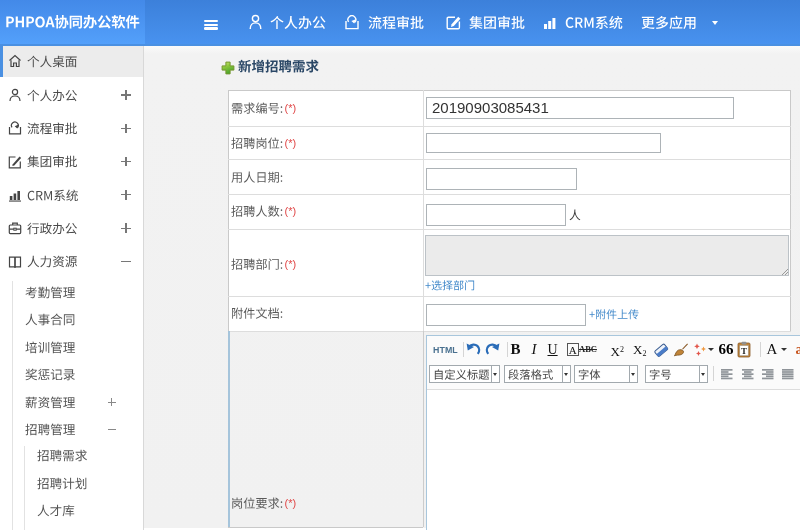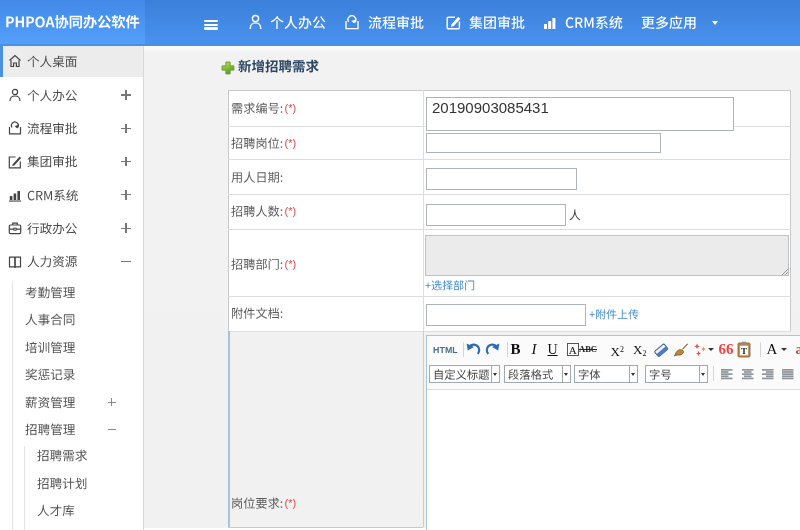--- a/index.html
+++ b/index.html
@@ -359,21 +359,21 @@
 <svg style="position:absolute;left:230.8px;top:493.9px;overflow:visible" width="55" height="19">
     <g fill="#5a5a5a" transform="translate(0,13.79) scale(0.0122,-0.0122)">
       <use href="#gr5c97" x="0.0"></use>
       <use href="#gr4f4d" x="1000.0"></use>
       <use href="#gr8981" x="2000.0"></use>
       <use href="#gr6c42" x="3000.0"></use>
       <use href="#gr003a" x="4000.0"></use>
     </g>
   </svg>
 <div class="ab" style="left:284.5px;top:497.5px;width:20px;font-size:11px;color:#e04848;line-height:11px">(*)</div>
-<div class="ab" style="left:426px;top:97px;width:308px;height:34px;background:#fff;border:1px solid #adb3b7"><span style="font-size:15px;color:#333;line-height:20px;padding-left:5px">20190903085431</span></div>
+<div class="ab" style="left:426px;top:97px;width:308px;height:22px;background:#fff;border:1px solid #adb3b7"><span style="font-size:15px;color:#333;line-height:20px;padding-left:5px">20190903085431</span></div>
 <div class="ab" style="left:425.5px;top:133.3px;width:235.5px;height:19.5px;background:#fff;border:1px solid #adb3b7"></div>
 <div class="ab" style="left:425.5px;top:167.5px;width:151px;height:22px;background:#fff;border:1px solid #adb3b7"></div>
 <div class="ab" style="left:425.5px;top:204px;width:140.5px;height:21.5px;background:#fff;border:1px solid #adb3b7"></div>
 <svg style="position:absolute;left:569.2px;top:205.5px;overflow:visible" width="14" height="18">
     <g fill="#3a3a3a" transform="translate(0,13.33) scale(0.0118,-0.0118)">
       <use href="#gr4eba" x="0.0"></use>
     </g>
   </svg>
 <div class="ab" style="left:424.6px;top:234.7px;width:364px;height:41.5px;background:#ebebeb;border:1px solid #bcc2c7"></div>
 <svg class="ab" style="left:780.5px;top:268px" width="8" height="8" viewBox="0 0 8 8">
@@ -427,21 +427,21 @@
 <svg class="ab" style="left:672.5px;top:341.5px" width="16" height="16" viewBox="0 0 16 16">
 <path d="M9.2 6.8 L14.2 1.4 L15 2.2 L9.9 7.5 Z" fill="#8a5a28"></path>
 <path d="M5.2 8.2 C7 7.2 9 7.6 10.2 8.8 C11 9.7 10.4 11.8 8.2 12.6 C5.8 13.5 3.4 12.8 1.4 13.8 C2.6 12.4 2.8 9.6 5.2 8.2 Z" fill="#c08438" stroke="#7a501e" stroke-width="0.8"></path>
   </svg>
 <svg class="ab" style="left:692.5px;top:341.5px" width="15" height="16" viewBox="0 0 15 16">
 <path d="M4 1.5 L4.9 3.4 L6.8 4.3 L4.9 5.2 L4 7.1 L3.1 5.2 L1.2 4.3 L3.1 3.4 Z" fill="#e2574c"></path>
 <path d="M10.5 4.5 L11.3 6.2 L13 7 L11.3 7.8 L10.5 9.5 L9.7 7.8 L8 7 L9.7 6.2 Z" fill="#f0973c"></path>
 <path d="M5.5 9 L6.3 10.7 L8 11.5 L6.3 12.3 L5.5 14 L4.7 12.3 L3 11.5 L4.7 10.7 Z" fill="#e2574c"></path>
   </svg>
 <div class="ab" style="left:707.5px;top:348px;width:0;height:0;border-left:3.2px solid transparent;border-right:3.2px solid transparent;border-top:3.8px solid #333"></div>
-<div class="ab" style="left:718.5px;top:342.0px;font-family:'Liberation Serif',serif;font-size:15px;font-weight:bold;color:#ef4444;line-height:15px">66</div>
+<div class="ab" style="left:718.5px;top:342.0px;font-family:'Liberation Serif',serif;font-size:15px;font-weight:bold;color:#000000;line-height:15px">66</div>
 <svg class="ab" style="left:737px;top:341px" width="14" height="17" viewBox="0 0 14 17">
 <rect x="1" y="2" width="12" height="14" rx="1.2" fill="#c08438" stroke="#8a5a28" stroke-width="0.8"></rect>
 <rect x="4.6" y="0.8" width="4.8" height="2.8" rx="0.8" fill="#8f8f8f"></rect>
 <rect x="2.8" y="4.6" width="8.4" height="10" fill="#fff" stroke="#999" stroke-width="0.5"></rect>
 <text x="7" y="12.6" font-family="Liberation Serif" font-size="9" font-weight="bold" fill="#222" text-anchor="middle">T</text>
   </svg>
 <div class="ab" style="left:759.5px;top:342px;width:1px;height:15px;background:#d5d5d5"></div>
 <div class="ab" style="left:766.5px;top:342.0px;font-family:'Liberation Serif',serif;font-size:15px;color:#111;line-height:15px">A</div>
 <div class="ab" style="left:780.5px;top:348px;width:0;height:0;border-left:3.2px solid transparent;border-right:3.2px solid transparent;border-top:3.8px solid #333"></div>
 <div class="ab" style="left:795.5px;top:342.5px;font-family:'Liberation Serif',serif;font-size:14px;font-weight:bold;color:#c7541e;line-height:14px">a</div>

